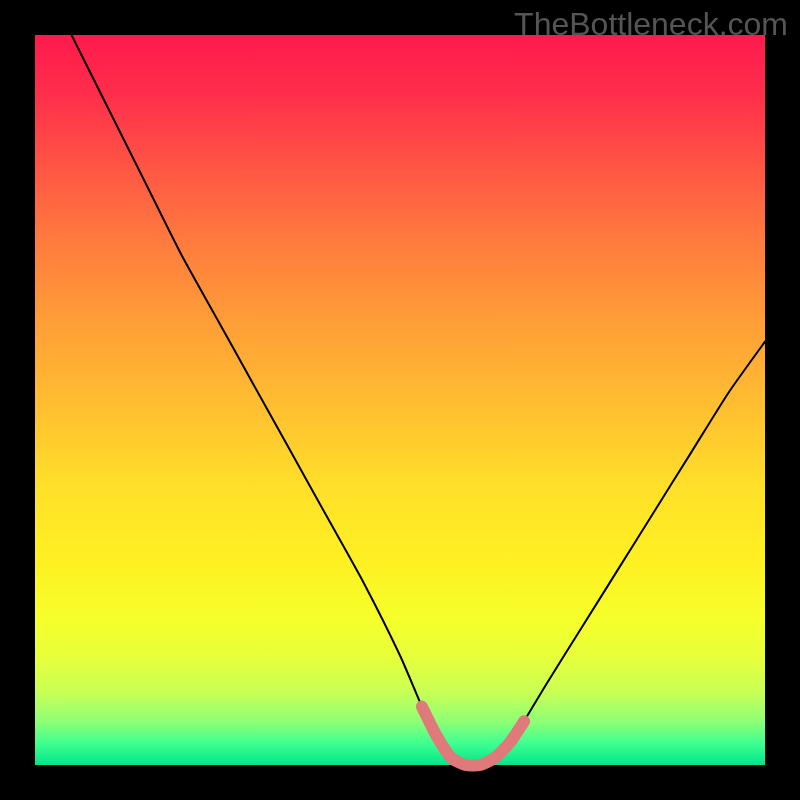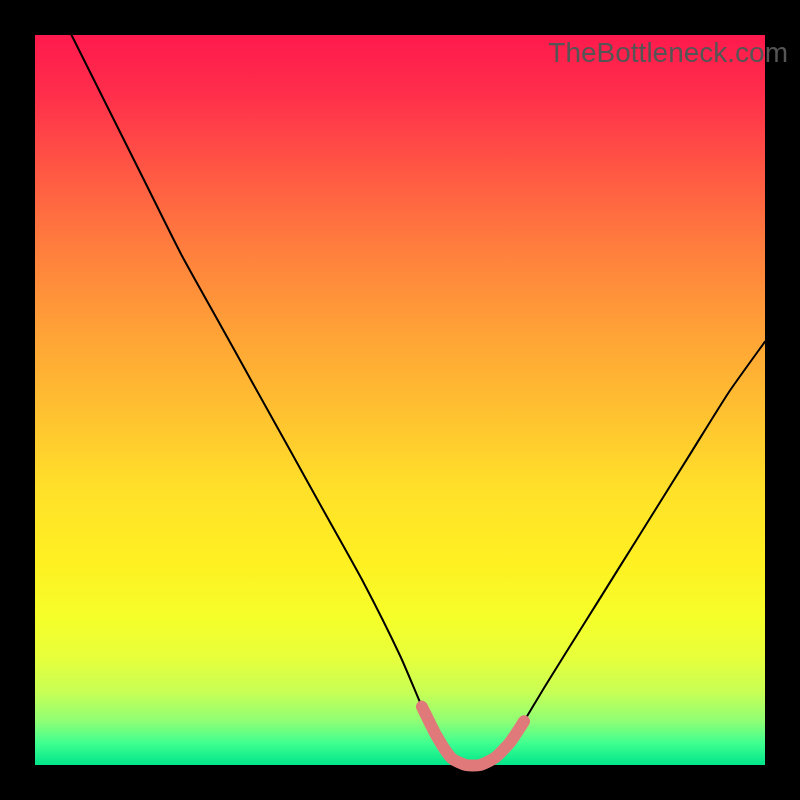--- a/index.html
+++ b/index.html
@@ -9,24 +9,23 @@
     background: #000;
     position: relative;
     overflow: hidden;
     font-family: Arial, Helvetica, sans-serif;
   }
   .watermark {
     position: absolute;
     top: 6px;
     right: 12px;
     color: #555;
-    font-size: 28px;
+    font-size: 32px;
     font-weight: 400;
     z-index: 10;
-    margin-top: 31px;
   }
   .plot-area {
     position: absolute;
     left: 35px;
     top: 35px;
     width: 730px;
     height: 730px;
     background: linear-gradient(to bottom,
       #ff1a4d 0%,
       #ff2e4b 8%,

